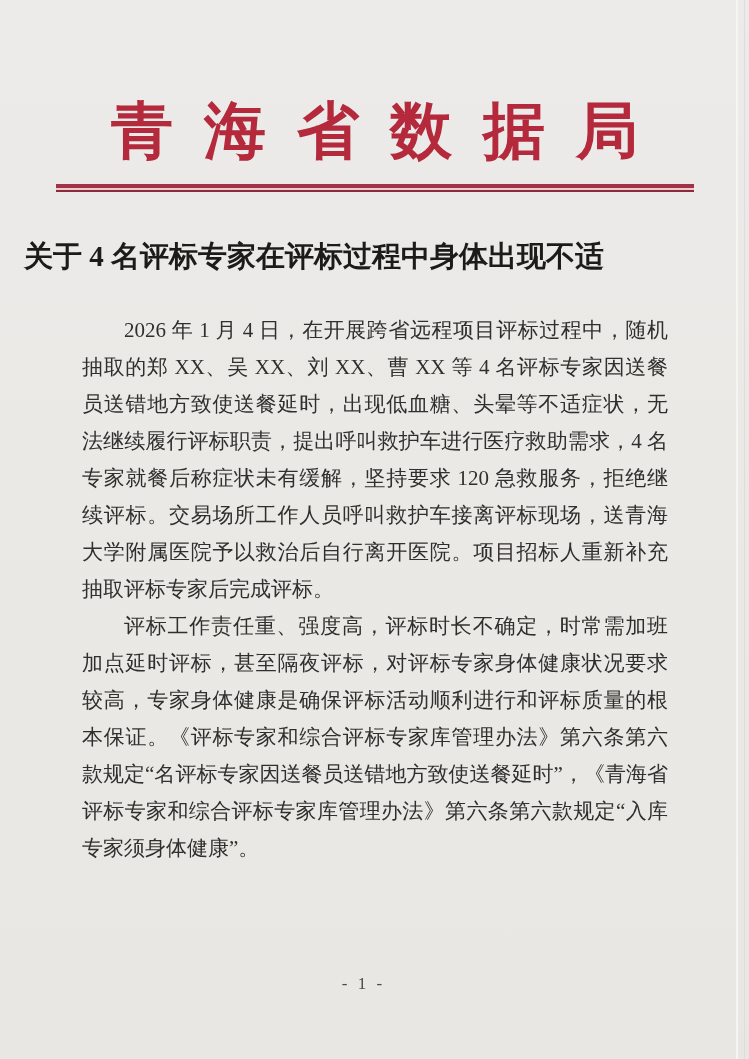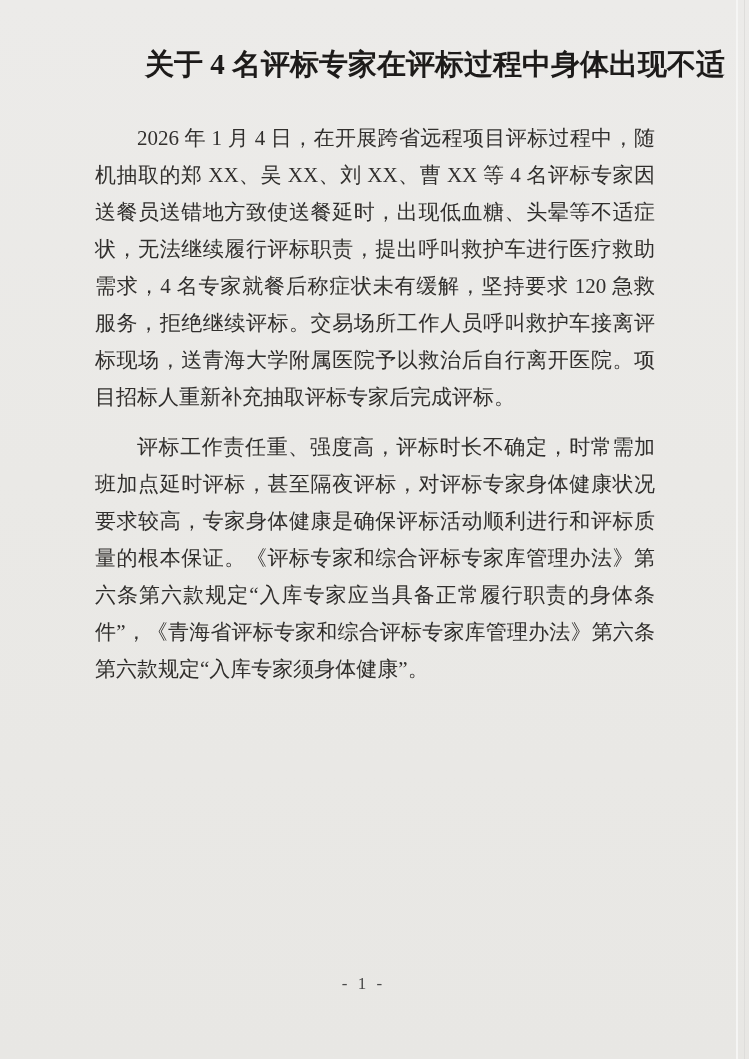--- a/index.html
+++ b/index.html
@@ -42,61 +42,65 @@
     width:638px;
     height:8px;
     margin:14px auto 0 auto;
     background:linear-gradient(180deg,
       #a23246 0%, #a23246 55%,
       #e7cdd1 55%, #e7cdd1 72%,
       var(--rule-red-dark) 72%, var(--rule-red-dark) 100%);
   }
   .title{
     margin:42px 24px 0 24px;
-    text-align:right;
+    text-align:left;
     font-size:29px;
     line-height:44px;
     font-weight:700;
     color:#1d1b1a;
   }
   .title-line{display:block;}
   .doc-body{
     width:586px;
     margin:34px 0 0 82px;
     font-size:21px;
     line-height:37px;
     text-align:justify;
     color:#312f2d;
   }
   .doc-body p{
-    margin:13px;
+    margin:0;
     text-indent:2em;
     font-family:Liberation Serif, serif;
   }
   .page-number{
     position:absolute;
     left:0;right:22px;
     top:974px;
     text-align:center;
     font-size:17px;
     letter-spacing:3px;
     color:#4a4a4a;
   }
 </style>
 </head>
 <body>
 
 <div class="page">
   <div class="scan-edge-light"></div>
   <div class="scan-edge-dark"></div>
 
+  <header>
+    <h1 class="agency">青海省数据局</h1>
+    <div class="red-rule"></div>
+  </header>
 
   <h2 class="title">
     <span class="title-line">关于 4 名评标专家在评标过程中身体出现不适</span>
   </h2>
 
   <main class="doc-body">
     <p>2026 年 1 月 4 日，在开展跨省远程项目评标过程中，随机抽取的郑 XX、吴 XX、刘 XX、曹 XX 等 4 名评标专家因送餐员送错地方致使送餐延时，出现低血糖、头晕等不适症状，无法继续履行评标职责，提出呼叫救护车进行医疗救助需求，4 名专家就餐后称症状未有缓解，坚持要求 120 急救服务，拒绝继续评标。交易场所工作人员呼叫救护车接离评标现场，送青海大学附属医院予以救治后自行离开医院。项目招标人重新补充抽取评标专家后完成评标。</p>
-    <p>评标工作责任重、强度高，评标时长不确定，时常需加班加点延时评标，甚至隔夜评标，对评标专家身体健康状况要求较高，专家身体健康是确保评标活动顺利进行和评标质量的根本保证。《评标专家和综合评标专家库管理办法》第六条第六款规定“入库专家应当具备正常履行职责的身体条件”，《青海省评标专家和综合评标专家库管理办法》第六条第六款规定“入库专家须身体健康”。</p>
+    <p>评标工作责任重、强度高，评标时长不确定，时常需加班加点延时评标，甚至隔夜评标，对评标专家身体健康状况要求较高，专家身体健康是确保评标活动顺利进行和评标质量的根本保证。《评标专家和综合评标专家库管理办法》第六条第六款规定“名评标专家因送餐员送错地方致使送餐延时”，《青海省评标专家和综合评标专家库管理办法》第六条第六款规定“入库专家须身体健康”。</p>
   </main>
 
   <footer class="page-number">- 1 -</footer>
 </div>
 
 </body></html>

